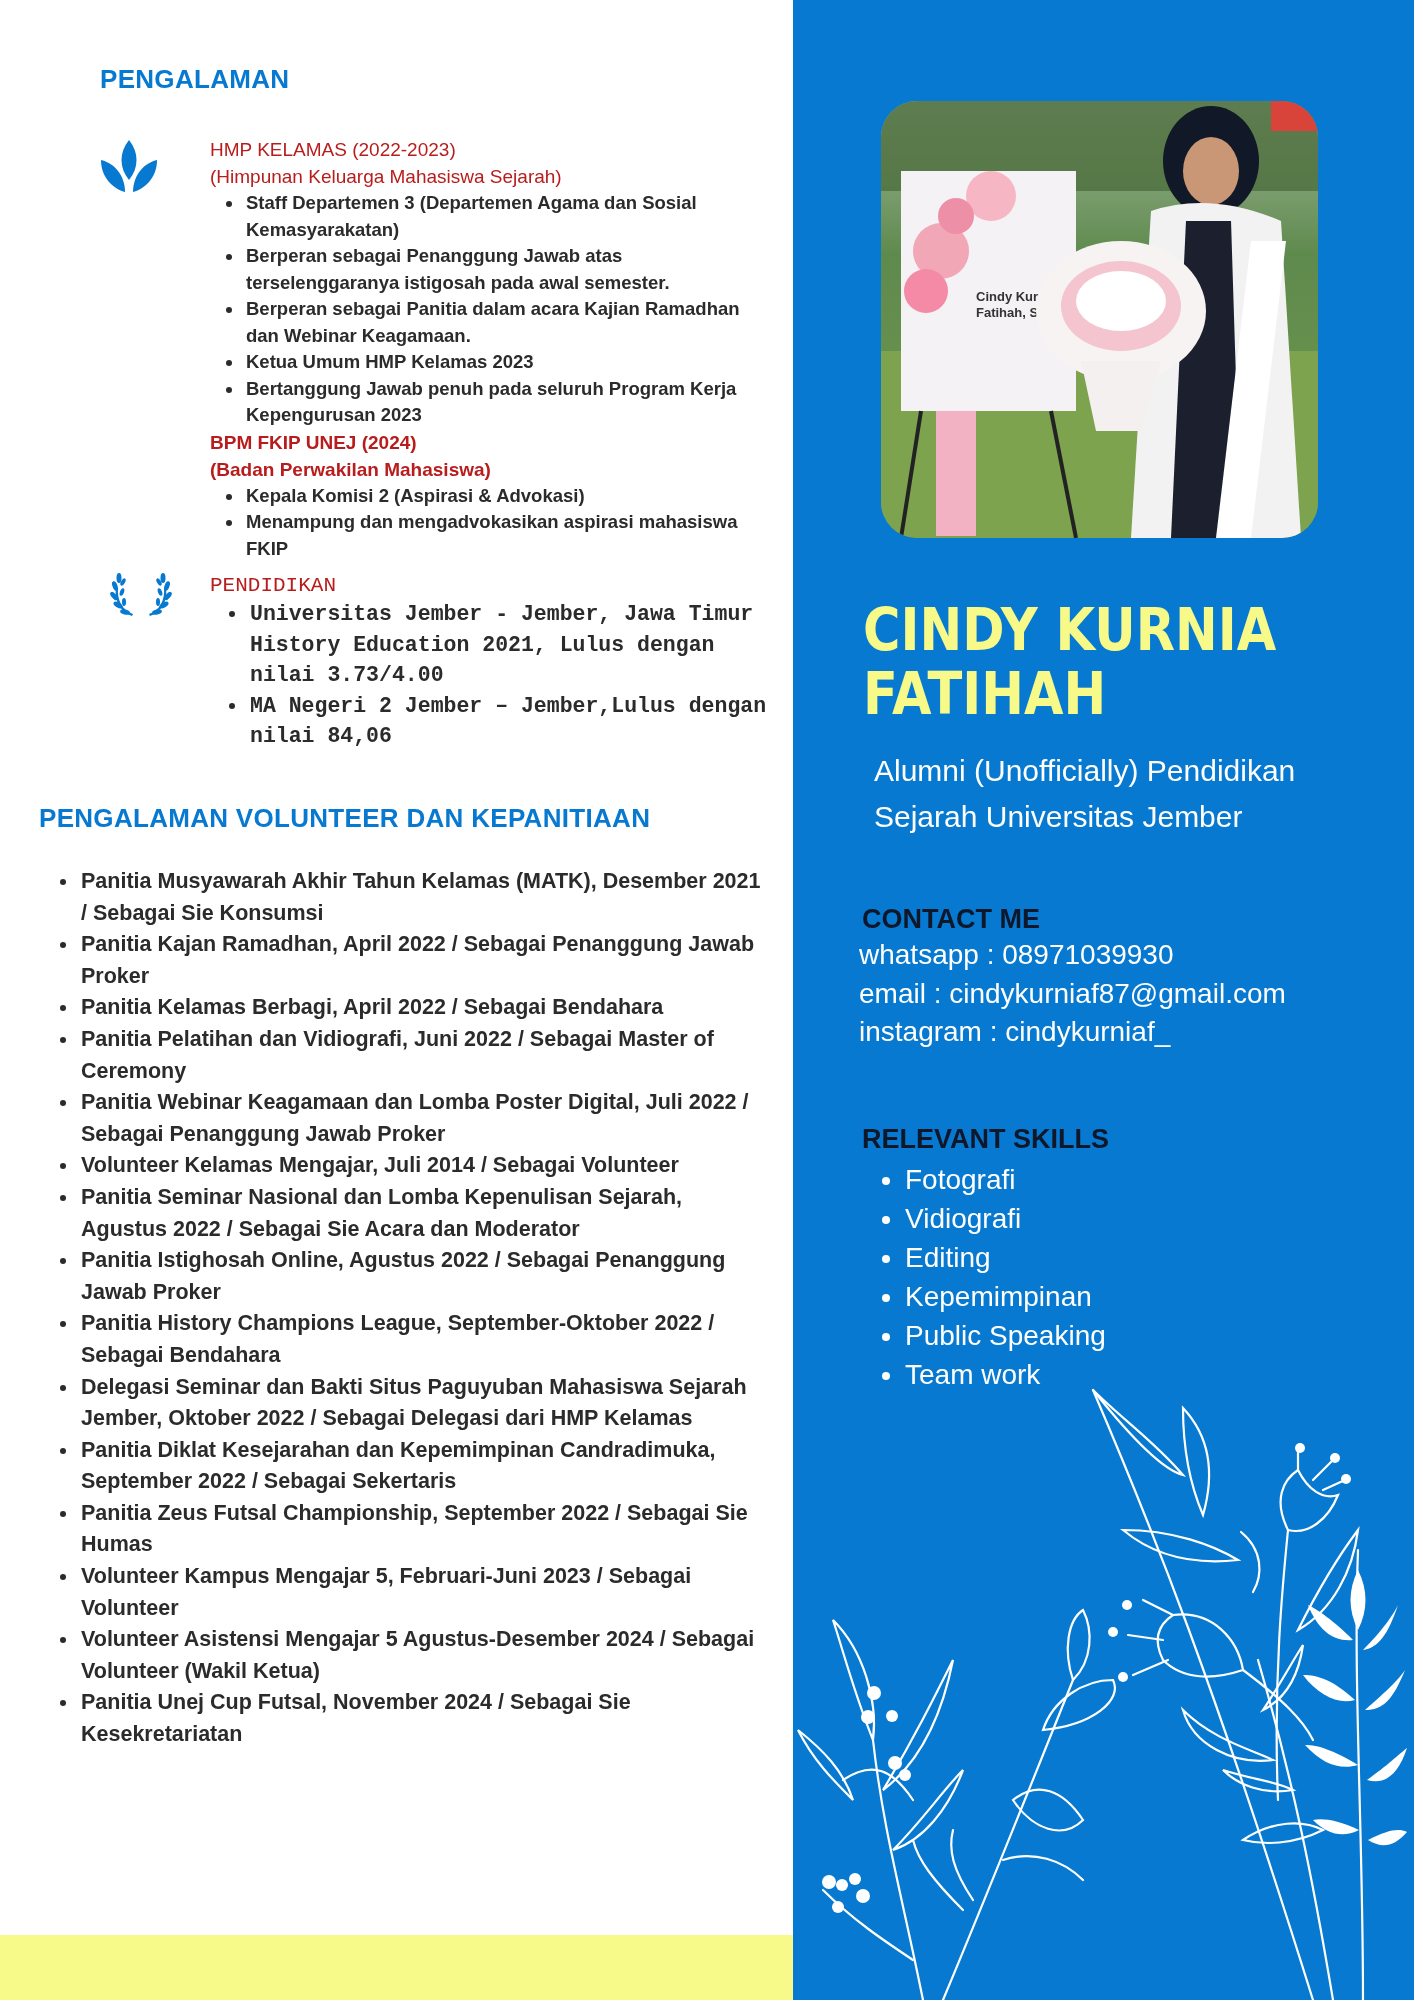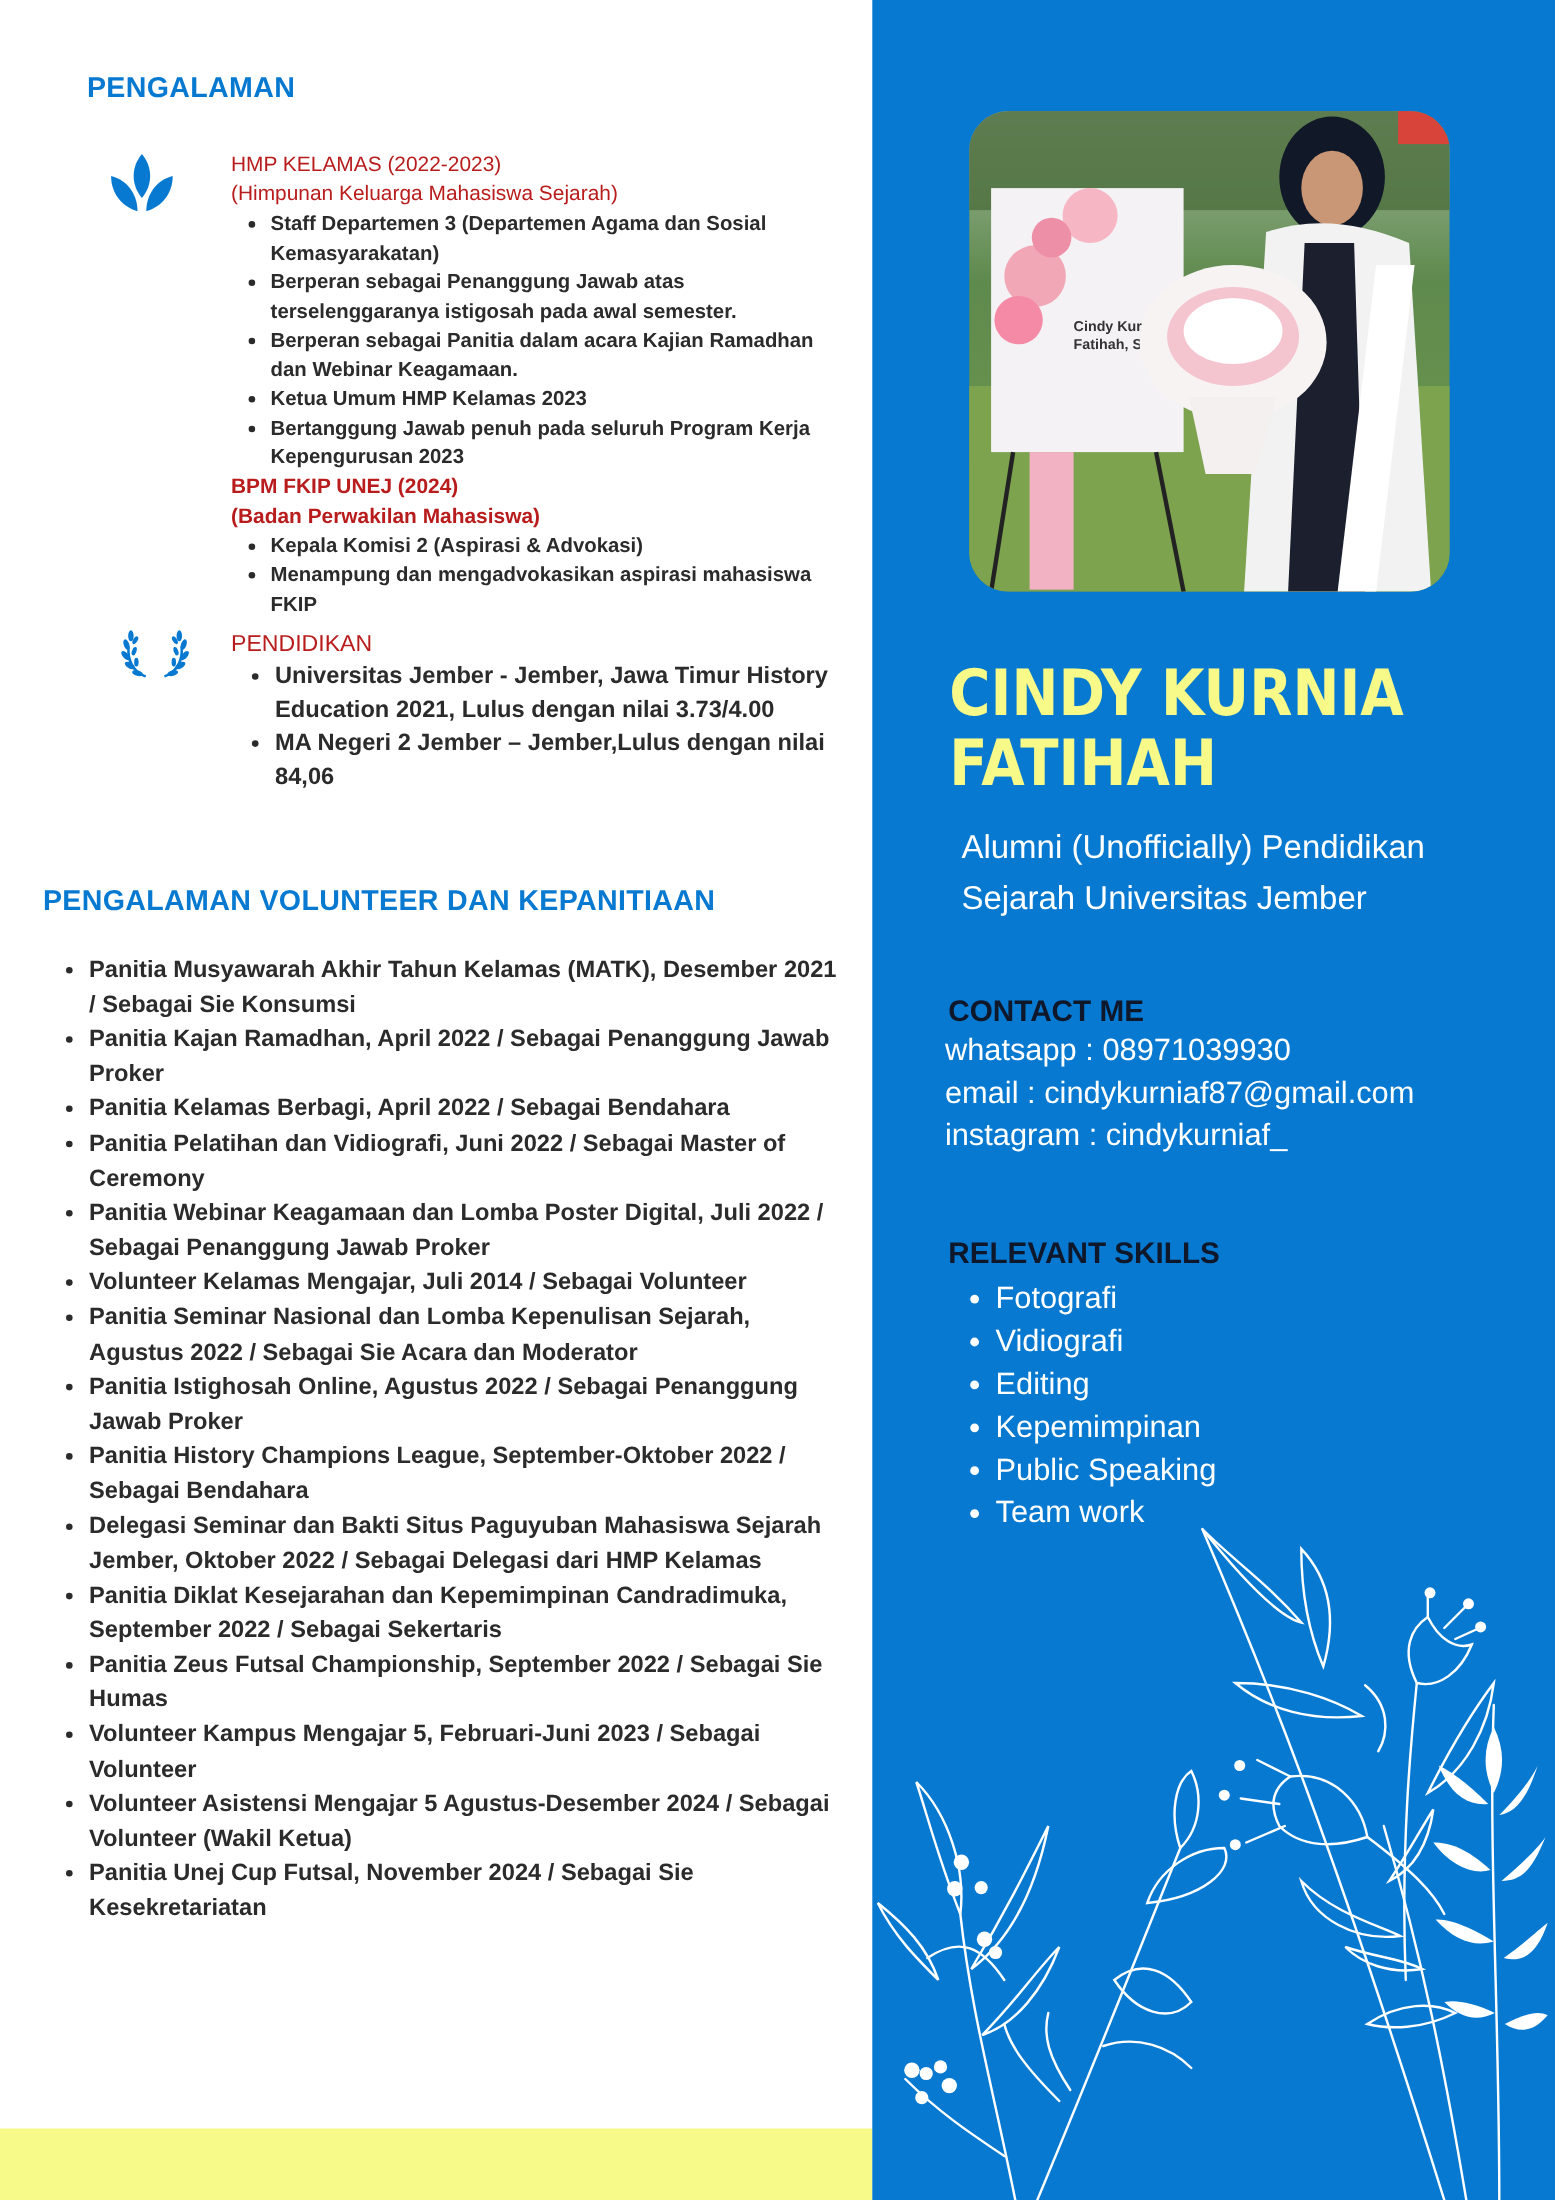--- a/index.html
+++ b/index.html
@@ -23,21 +23,21 @@
   .r-head { position:absolute; left:69px; font-weight:bold; font-size:27px; color:#0f172a; }
   .contact { position:absolute; left:66px; top:936px; font-size:28px; line-height:38.5px; color:#fff; }
   .skills { position:absolute; left:69px; top:1160px; }
   .skills ul { margin:0; padding-left:43px; color:#fff; font-size:28px; line-height:39px; }
   .floral { position:absolute; left:0; top:1380px; width:621px; height:620px; }
 </style>
 </head>
 <body>
 
 <div class="left">
-  <div class="sec-title" style="left:79px; top:64px;">PENGALAMAN</div>
+  <div class="sec-title" style="left:100px; top:64px;">PENGALAMAN</div>
 
   <svg class="icon" style="left:99px; top:138px;" width="60" height="58" viewBox="0 0 60 58">
     <path d="M30 2 C20 14 20 30 30 42 C40 30 40 14 30 2 Z" fill="#0779d0"></path>
     <path d="M2 22 C2 38 12 50 26 54 C26 40 18 26 2 22 Z" fill="#0779d0"></path>
     <path d="M58 22 C58 38 48 50 34 54 C34 40 42 26 58 22 Z" fill="#0779d0"></path>
   </svg>
 
   <div class="block" style="top:136px;">
     <div class="org-head">HMP KELAMAS (2022-2023)</div>
     <div class="org-head">(Himpunan Keluarga Mahasiswa Sejarah)</div>
@@ -72,21 +72,21 @@
       <ellipse cx="57" cy="16" rx="2.5" ry="5" transform="rotate(20 57 16)"></ellipse>
       <ellipse cx="58" cy="26" rx="2.5" ry="5" transform="rotate(40 58 26)"></ellipse>
       <ellipse cx="54" cy="35" rx="2.5" ry="5" transform="rotate(60 54 35)"></ellipse>
       <ellipse cx="47" cy="42" rx="2.5" ry="5" transform="rotate(75 47 42)"></ellipse>
       <ellipse cx="49" cy="12" rx="2" ry="4" transform="rotate(-30 49 12)"></ellipse>
       <ellipse cx="50" cy="22" rx="2" ry="4" transform="rotate(-20 50 22)"></ellipse>
       <ellipse cx="48" cy="32" rx="2" ry="4" transform="rotate(0 48 32)"></ellipse>
     </g>
   </svg>
 
-  <div class="block edu" style="top:573px;">
+  <div class="block edu" style="top:573px;font-family:Liberation Mono, monospace;">
     <div class="org-head" style="font-size:21px; line-height:26px;">PENDIDIKAN</div>
     <ul class="dark">
       <li>Universitas Jember - Jember, Jawa Timur History Education 2021, Lulus dengan nilai 3.73/4.00</li>
       <li>MA Negeri 2 Jember – Jember,Lulus dengan nilai 84,06</li>
     </ul>
   </div>
 
   <div class="sec-title" style="left:39px; top:803px;">PENGALAMAN VOLUNTEER DAN KEPANITIAAN</div>
 
   <div class="vol">

